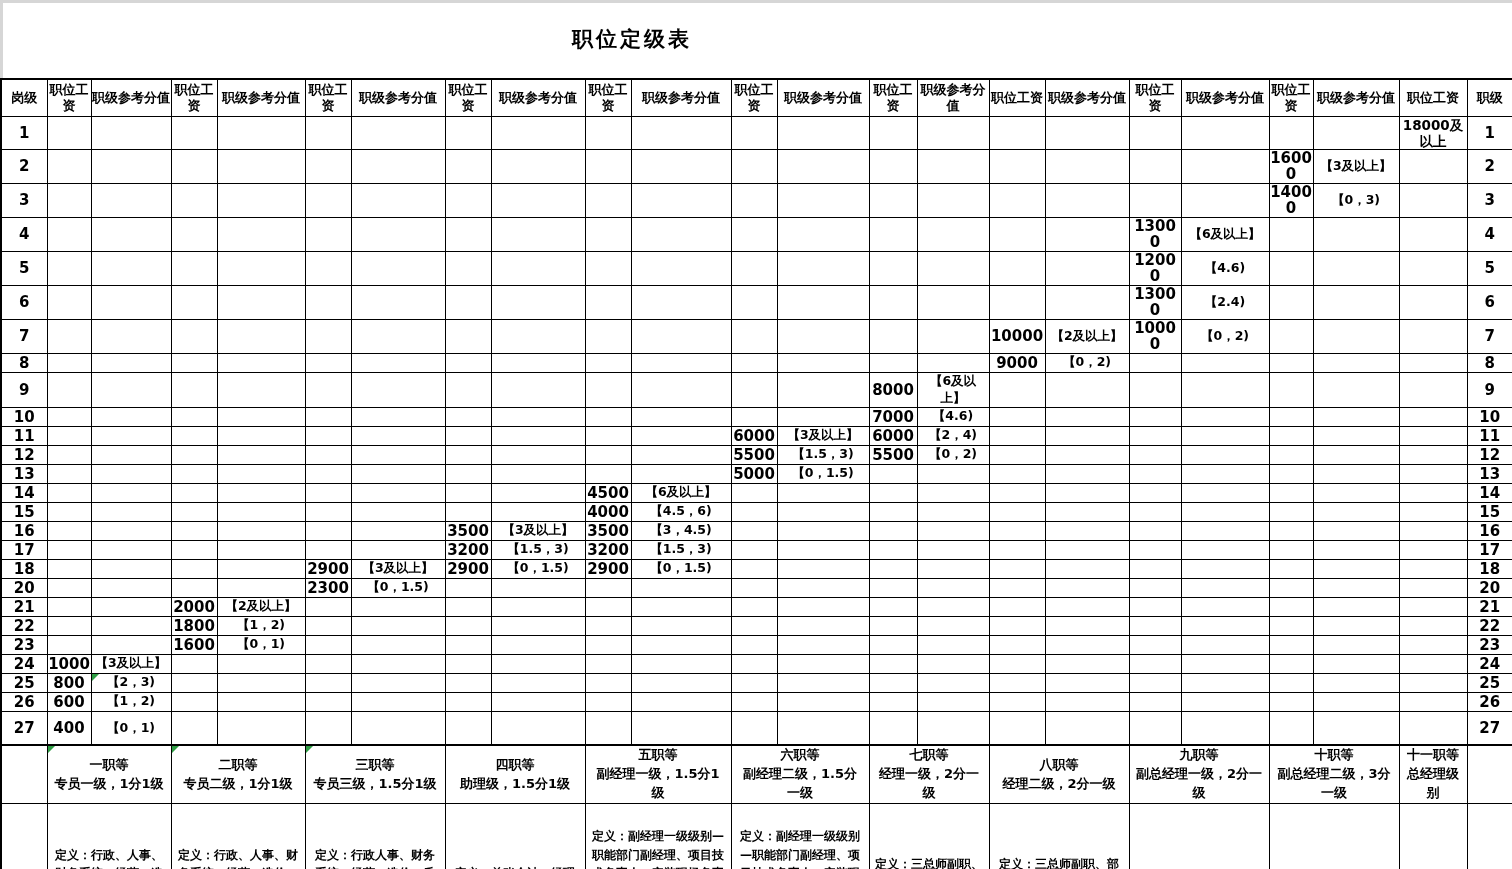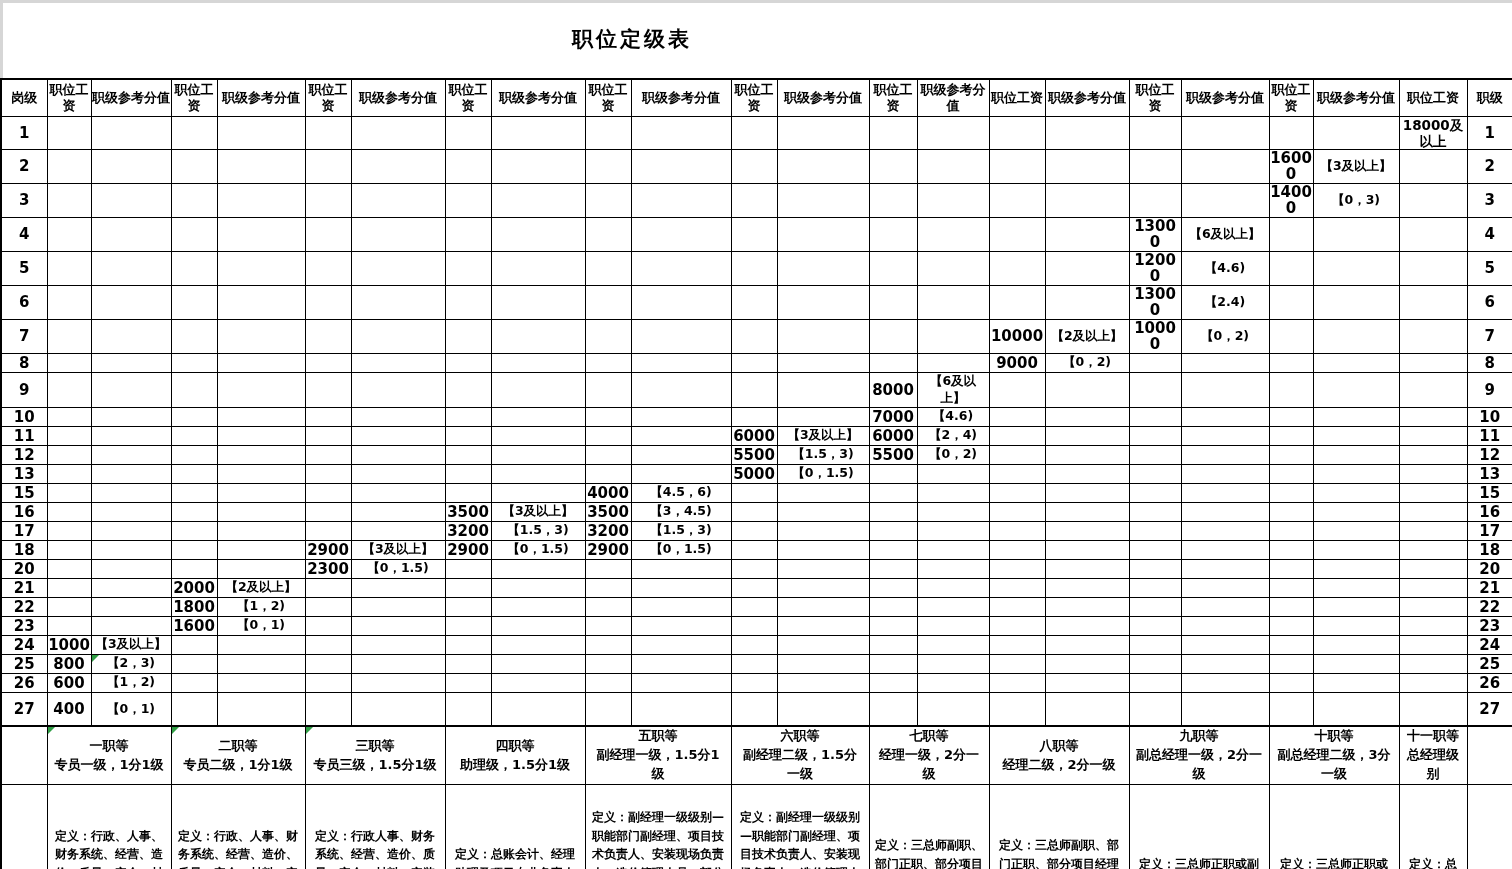--- a/index.html
+++ b/index.html
@@ -408,20 +408,45 @@
             <td class="salary"></td>
             <td class="score"></td>
             <td class="salary"></td>
             <td class="score"></td>
             <td class="salary"></td>
             <td class="score"></td>
             <td class="salary wrap"></td>
             <td class="rank">13</td>
           </tr>
           <tr style="height: 19px;">
+            <td class="rank">14</td>
+            <td class="salary"></td>
+            <td class="score"></td>
+            <td class="salary"></td>
+            <td class="score"></td>
+            <td class="salary"></td>
+            <td class="score"></td>
+            <td class="salary"></td>
+            <td class="score"></td>
+            <td class="salary">4500</td>
+            <td class="score">【6及以上】</td>
+            <td class="salary"></td>
+            <td class="score"></td>
+            <td class="salary"></td>
+            <td class="score"></td>
+            <td class="salary"></td>
+            <td class="score"></td>
+            <td class="salary"></td>
+            <td class="score"></td>
+            <td class="salary"></td>
+            <td class="score"></td>
+            <td class="salary wrap"></td>
+            <td class="rank">14</td>
+          </tr>
+          <tr style="height: 19px;">
             <td class="rank">15</td>
             <td class="salary"></td>
             <td class="score"></td>
             <td class="salary"></td>
             <td class="score"></td>
             <td class="salary"></td>
             <td class="score"></td>
             <td class="salary"></td>
             <td class="score"></td>
             <td class="salary">4000</td>

